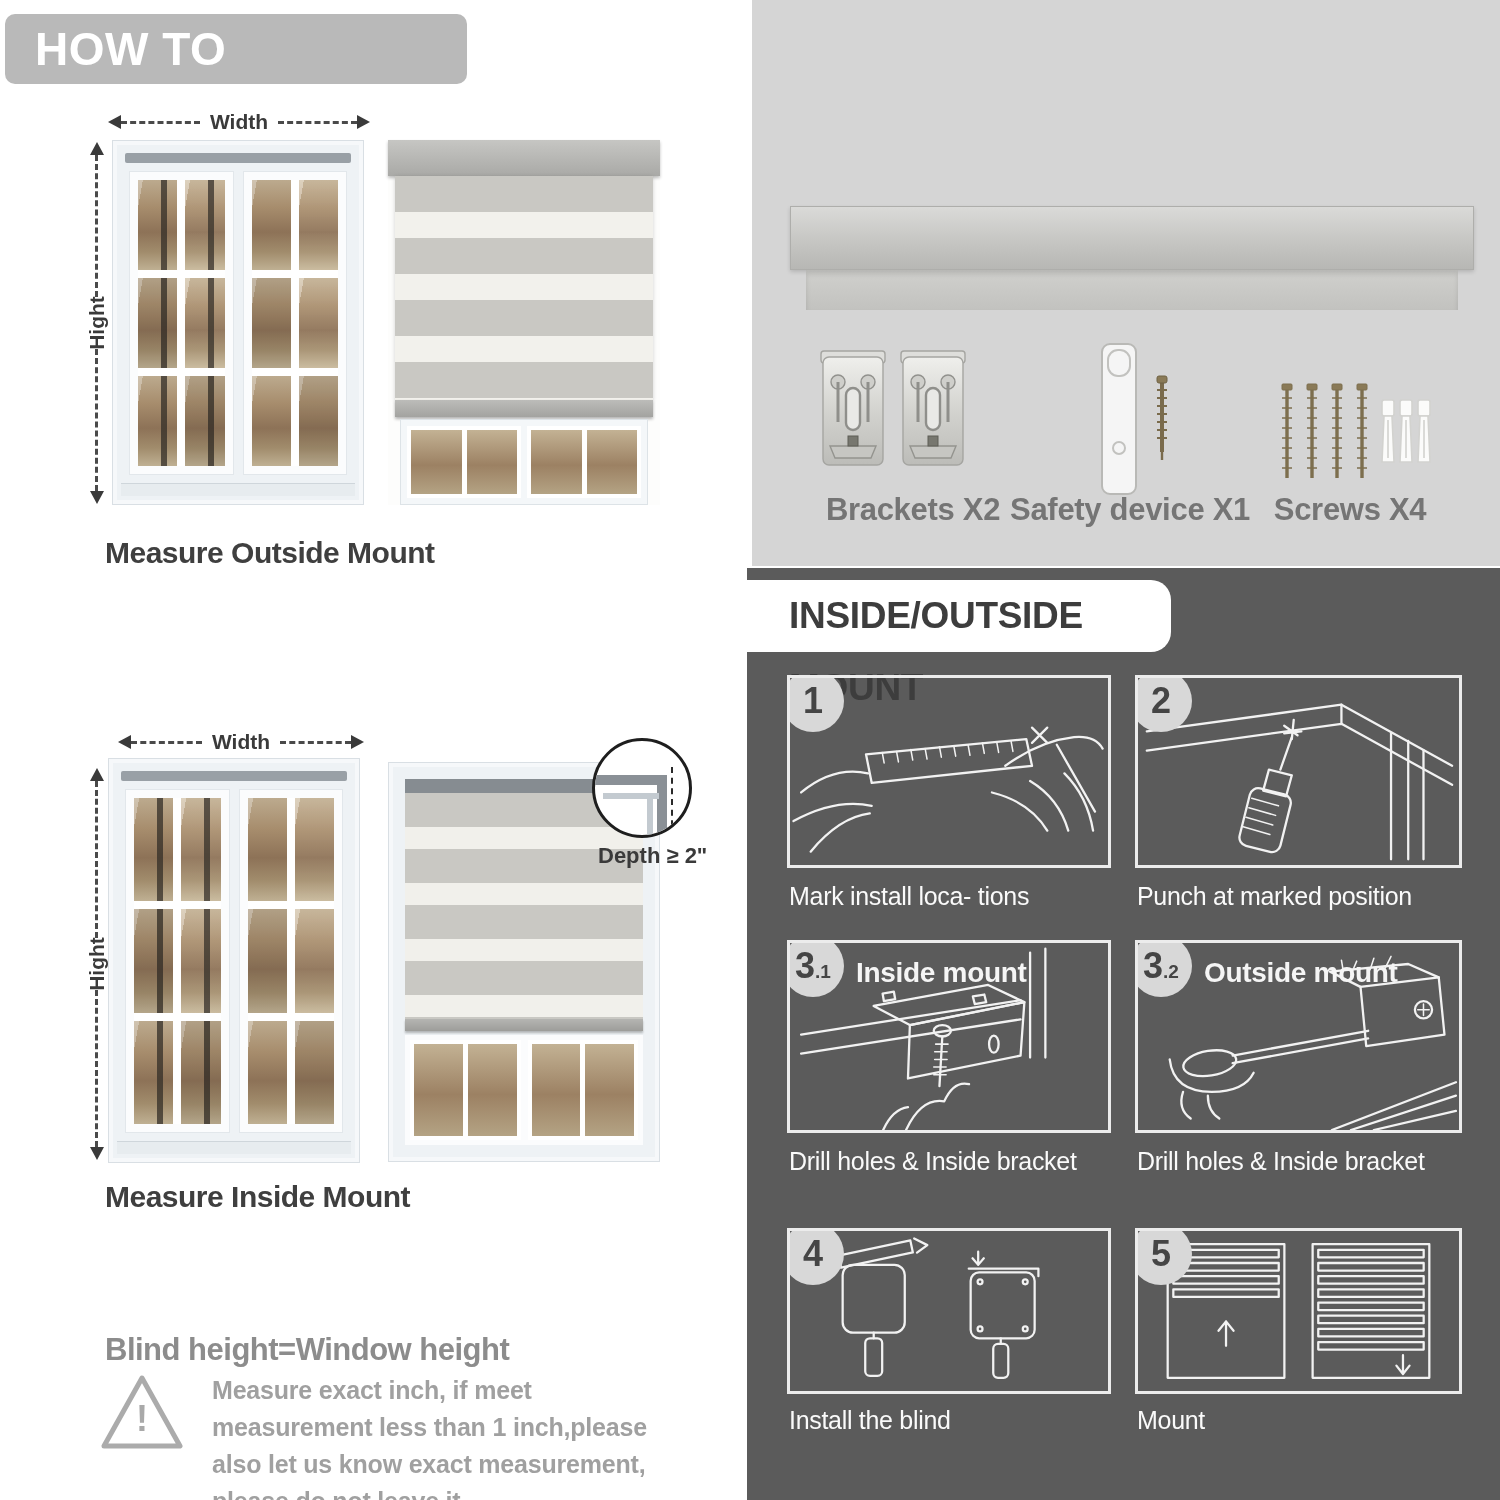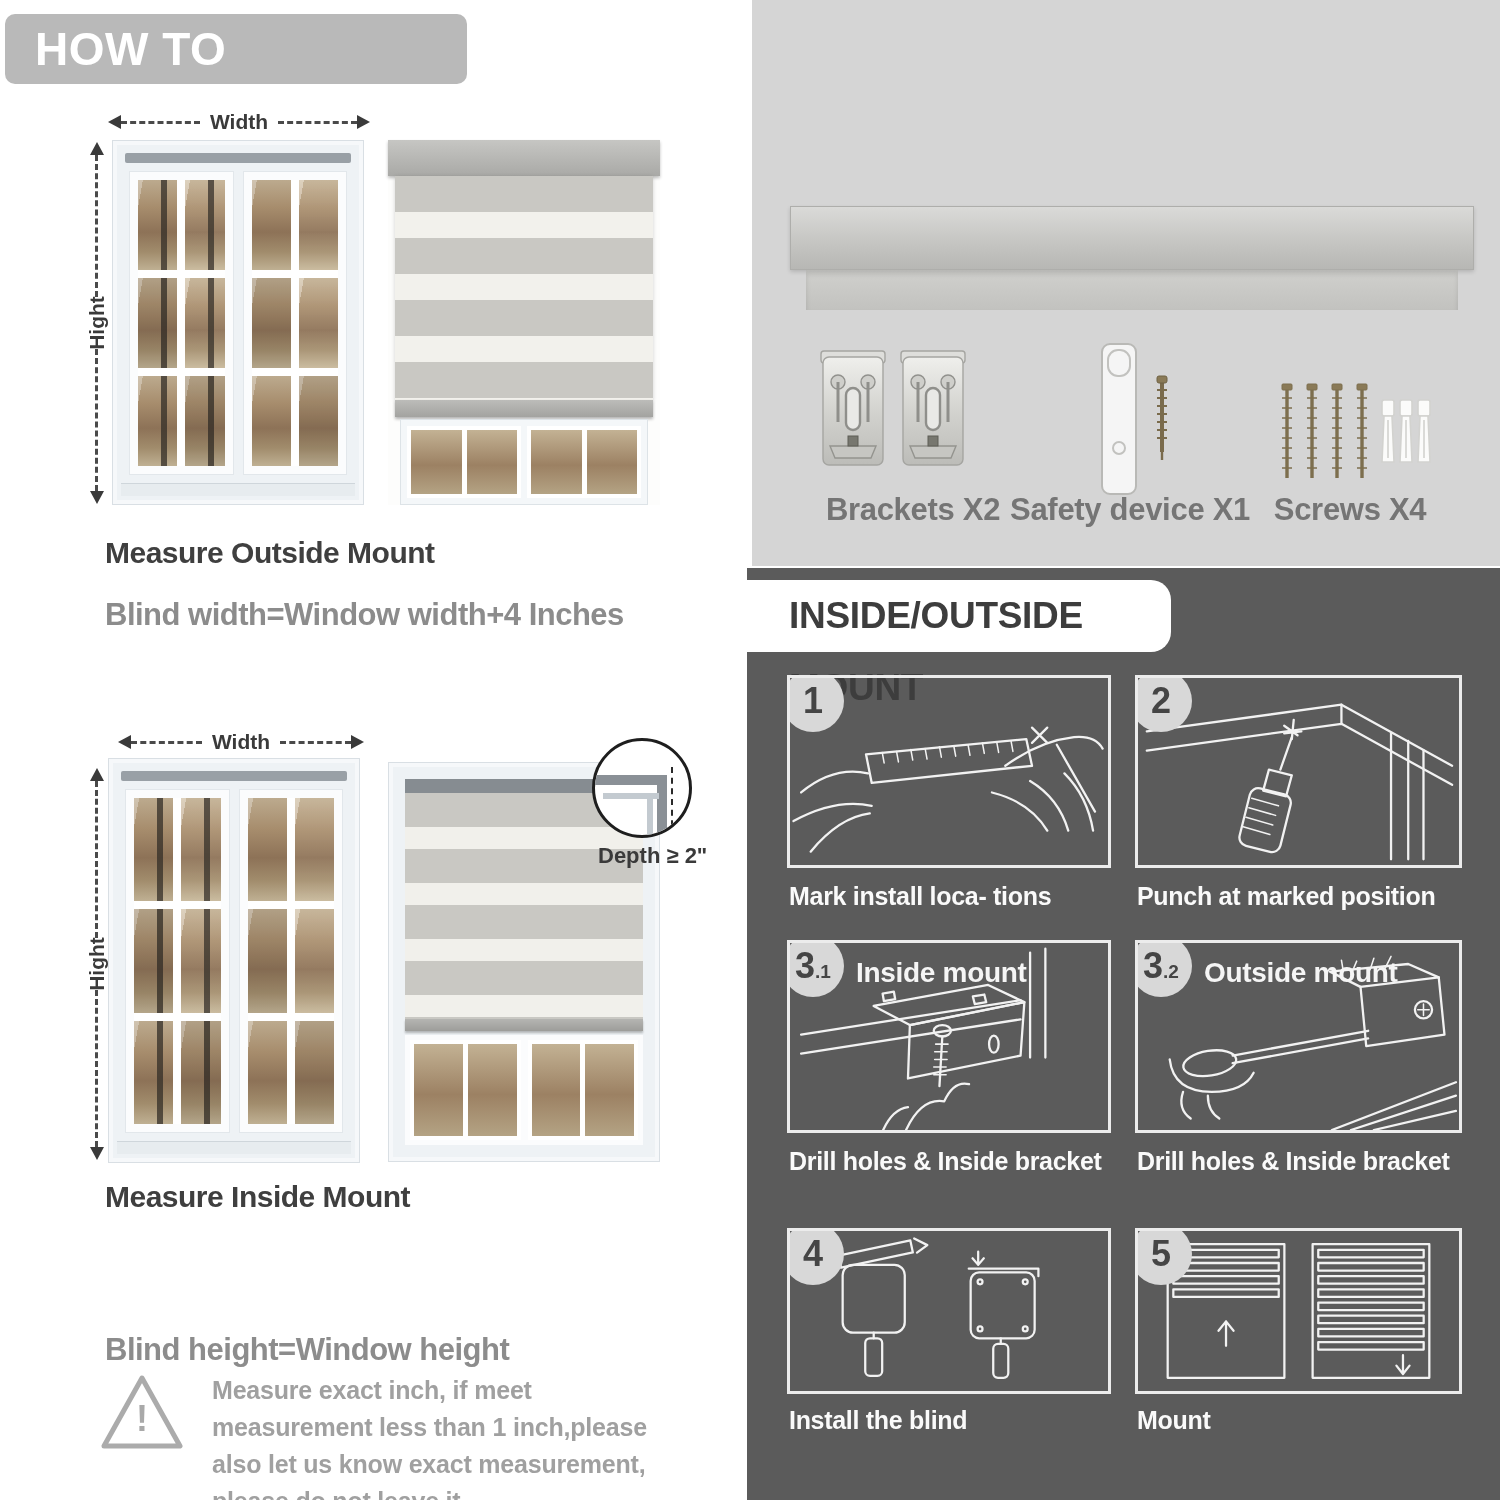--- a/index.html
+++ b/index.html
@@ -104,21 +104,21 @@
   .hdr-mount{left:747px;top:580px;width:424px;height:72px;background:#ffffff;
         border-radius:0 20px 20px 0;color:#3d3d3d;font-weight:bold;font-size:37px;line-height:72px;
         padding-left:42px;box-sizing:border-box;letter-spacing:-.3px;}
   .step-box{border:3px solid #ececec;box-sizing:border-box;overflow:hidden;}
   .badge{position:absolute;left:-8px;top:-8px;width:62px;height:62px;border-radius:50%;
         background:#d8d8d8;color:#454545;display:flex;align-items:center;justify-content:center;
         font-weight:bold;font-size:36px;}
   .badge .sub{font-size:19px;margin-top:12px;font-weight:bold;}
   .step-title{position:absolute;left:66px;top:14px;color:#f5f5f5;font-weight:bold;font-size:28px;
         letter-spacing:-.3px;}
-  .step-caption{position:absolute;font-weight:bold;font-size:25px;color:#fafafa;letter-spacing:-.3px;
+  .step-caption{position:absolute;font-weight:normal;font-size:25px;color:#fafafa;letter-spacing:-.3px;
         white-space:nowrap;}
   .art{position:absolute;inset:0;width:100%;height:100%;}
   .art path,.art line,.art rect,.art polygon,.art circle,.art ellipse,.art polyline{
         fill:none;stroke:#f2f2f2;stroke-width:2.4;stroke-linecap:round;stroke-linejoin:round;}
   .art .fill{fill:#d2d2d2;stroke:none;}
   .art .thin{stroke-width:1.6;}
 </style>
 </head>
 <body>
 
@@ -179,21 +179,20 @@
         <div class="mini-pane"></div>
       </div>
       <div class="mini-sash">
         <div class="mini-pane"></div>
         <div class="mini-pane"></div>
       </div>
     </div>
   </div>
 
   <div class="abs sec-title" style="left:105px;top:536px;">Measure Outside Mount</div>
-  <div class="abs sec-line" style="left:105px;top:597px;">Blind width=Window width+4 Inches</div>
 
   <div class="abs h-arrow" style="left:118px;top:730px;width:246px;">
     <i class="tri tri-left"></i>
     <span class="dashline"></span>
     <span class="lab">Width</span>
     <span class="dashline"></span>
     <i class="tri tri-right"></i>
   </div>
 
   <div class="abs v-arrow" style="left:70px;top:768px;height:392px;">

